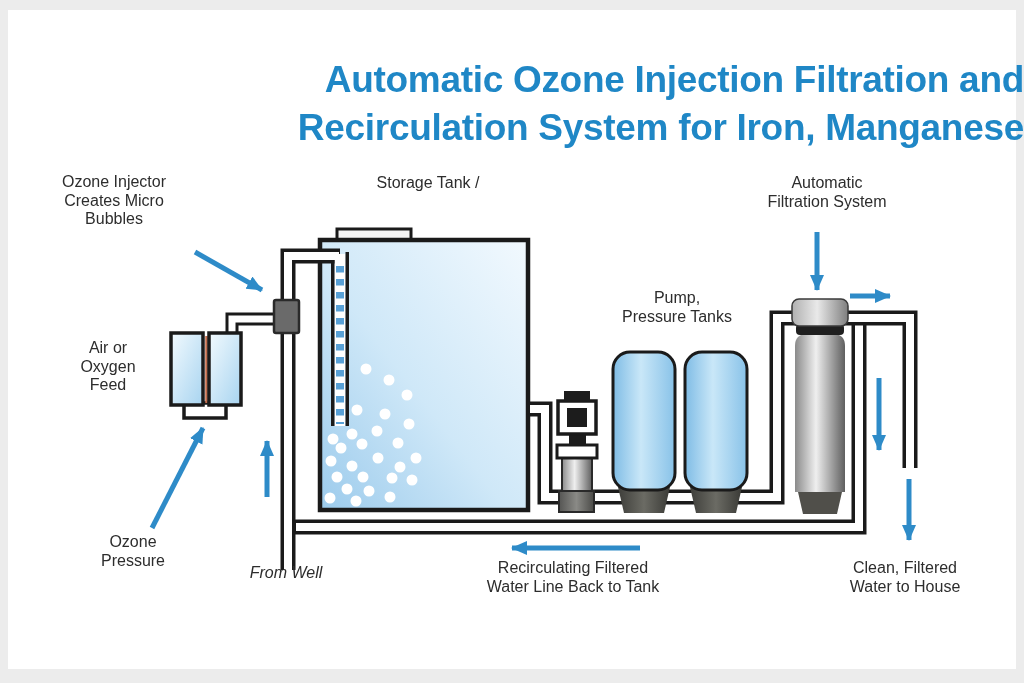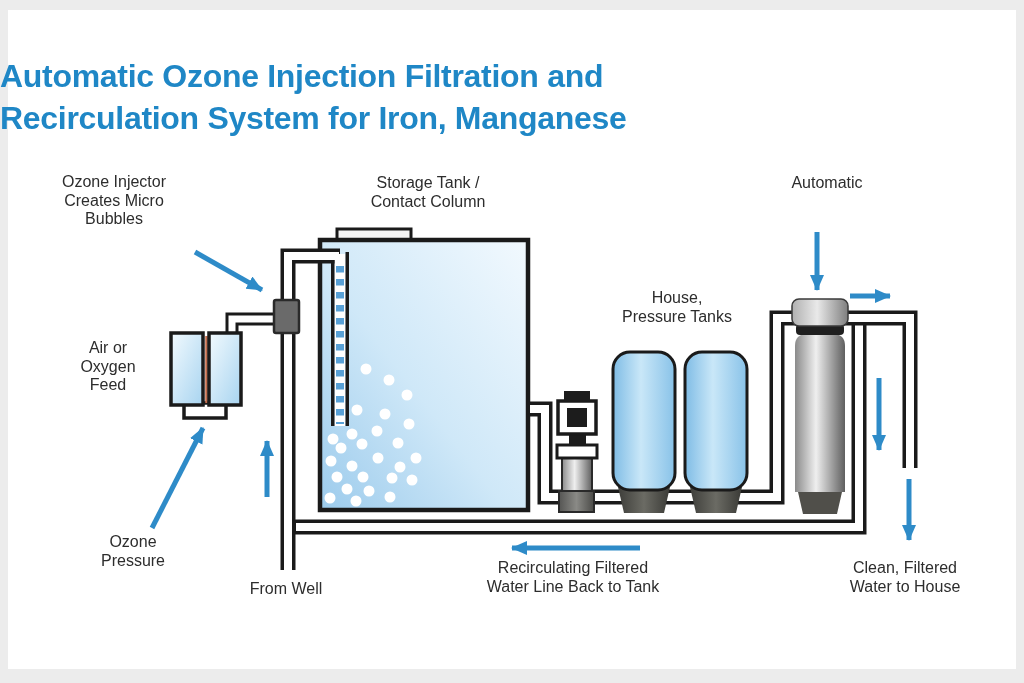--- a/index.html
+++ b/index.html
@@ -6,22 +6,22 @@
     --color-title:#1f87c6;
     --color-arrow:#2e8bc8;
     --color-text:#2d2d2d;
     --color-pipe:#1a1a1a;
   }
   html,body{margin:0;padding:0;width:1024px;height:683px;overflow:hidden;
     background:#ececec;font-family:"Liberation Sans",sans-serif;}
   .canvas{position:absolute;left:8px;top:10px;width:1008px;height:659px;background:#ffffff;}
   .stage{position:absolute;left:0;top:0;width:1024px;height:683px;}
   svg{position:absolute;left:0;top:0;}
-  .title{position:absolute;left:0;top:56px;width:1024px;text-align:left;
-    color:var(--color-title);font-weight:bold;font-size:32px;line-height:1.3;letter-spacing:-0.3px;}
+  .title{position:absolute;left:0;top:56px;width:1024px;text-align:right;
+    color:var(--color-title);font-weight:bold;font-size:37px;line-height:1.3;letter-spacing:-0.3px;}
   .lbl{position:absolute;text-align:center;color:var(--color-text);
     font-size:16px;line-height:1.16;font-weight:400;}
   .lbl div{white-space:nowrap;}
 </style>
 </head>
 <body>
 
 <div class="canvas"></div>
 
 <div class="stage">
@@ -177,44 +177,44 @@
 </div>
 
 <div class="lbl" style="left:18px;top:173px;width:192px;">
   <div>Ozone Injector</div>
   <div>Creates Micro</div>
   <div>Bubbles</div>
 </div>
 
 <div class="lbl" style="left:328px;top:174px;width:200px;">
   <div>Storage Tank /</div>
-  <div>Contact Column</div>
 </div>
 
 <div class="lbl" style="left:727px;top:174px;width:200px;">
   <div>Automatic</div>
+  <div>Filtration System</div>
 </div>
 
 <div class="lbl" style="left:48px;top:339px;width:120px;">
   <div>Air or</div>
   <div>Oxygen</div>
   <div>Feed</div>
 </div>
 
 <div class="lbl" style="left:577px;top:289px;width:200px;">
-  <div>House,</div>
+  <div>Pump,</div>
   <div>Pressure Tanks</div>
 </div>
 
 <div class="lbl" style="left:58px;top:533px;width:150px;">
   <div>Ozone</div>
   <div>Pressure</div>
 </div>
 
-<div class="lbl" style="left:216px;top:580px;width:140px;">
+<div class="lbl" style="left:216px;top:564px;width:140px;font-style:italic;">
   <div>From Well</div>
 </div>
 
 <div class="lbl" style="left:438px;top:559px;width:270px;">
   <div>Recirculating Filtered</div>
   <div>Water Line Back to Tank</div>
 </div>
 
 <div class="lbl" style="left:805px;top:559px;width:200px;">
   <div>Clean, Filtered</div>

